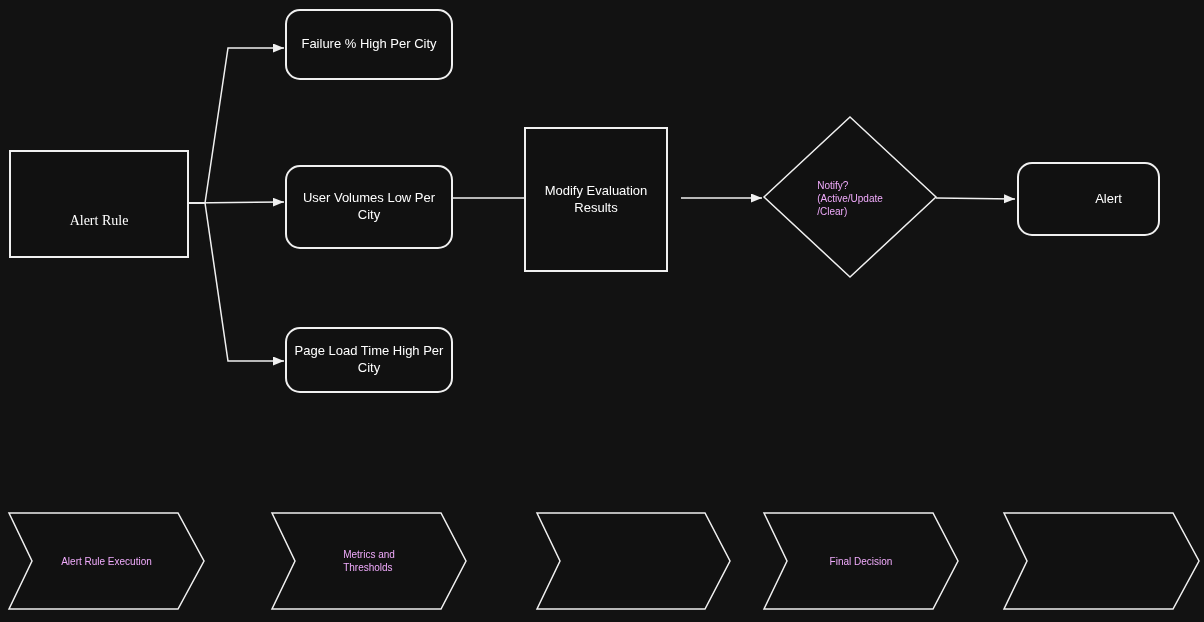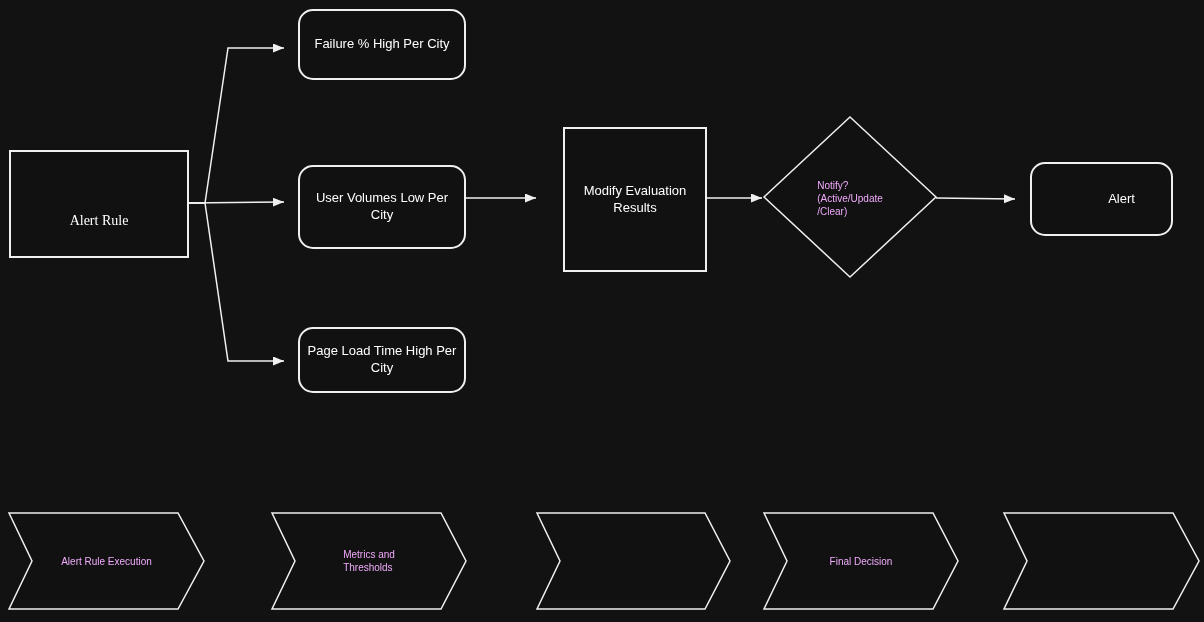--- a/index.html
+++ b/index.html
@@ -29,21 +29,21 @@
     background: #111111;
     color: #ffffff;
     display: flex;
     align-items: center;
     justify-content: center;
     text-align: center;
     font-size: 13px;
     line-height: 1.3;
     white-space: pre-line;
   }
-  .rounded { border-radius: 15px; margin-left: 13px; }
+  .rounded { border-radius: 15px; }
   .serif-label {
     font-family: "Liberation Serif", serif;
     font-size: 14px;
     margin-top: 35px;
   }
   .float-label {
     position: absolute;
     display: flex;
     align-items: center;
     justify-content: center;
@@ -52,21 +52,21 @@
     font-size: 10px;
     line-height: 1.3;
     white-space: pre-line;
     pointer-events: none;
   }
   
   .n-alert-rule   { left: 9px;    top: 150px; width: 180px; height: 108px; }
   .n-failure      { left: 285px;  top: 9px;   width: 168px; height: 71px; }
   .n-user-volumes { left: 285px;  top: 165px; width: 168px; height: 84px; }
   .n-page-load    { left: 285px;  top: 327px; width: 168px; height: 66px; }
-  .n-modify-eval  { left: 563px;  top: 127px; width: 144px; height: 145px; }
+  .n-modify-eval  { left: 524px;  top: 127px; width: 144px; height: 145px; }
   .n-alert        { left: 1017px; top: 162px; width: 143px; height: 74px; padding-left: 40px; }
   
   .l-diamond { left: 784px; top: 167px; width: 132px; height: 62px; }
   .l-stage-1 { left: 9px;    top: 513px; width: 195px; height: 96px; }
   .l-stage-2 { left: 272px;  top: 513px; width: 194px; height: 96px; }
   .l-stage-3 { left: 537px;  top: 513px; width: 193px; height: 96px; }
   .l-stage-4 { left: 764px;  top: 513px; width: 194px; height: 96px; }
   .l-stage-5 { left: 1004px; top: 513px; width: 195px; height: 96px; }
   svg .shape {
     fill: #111111;

